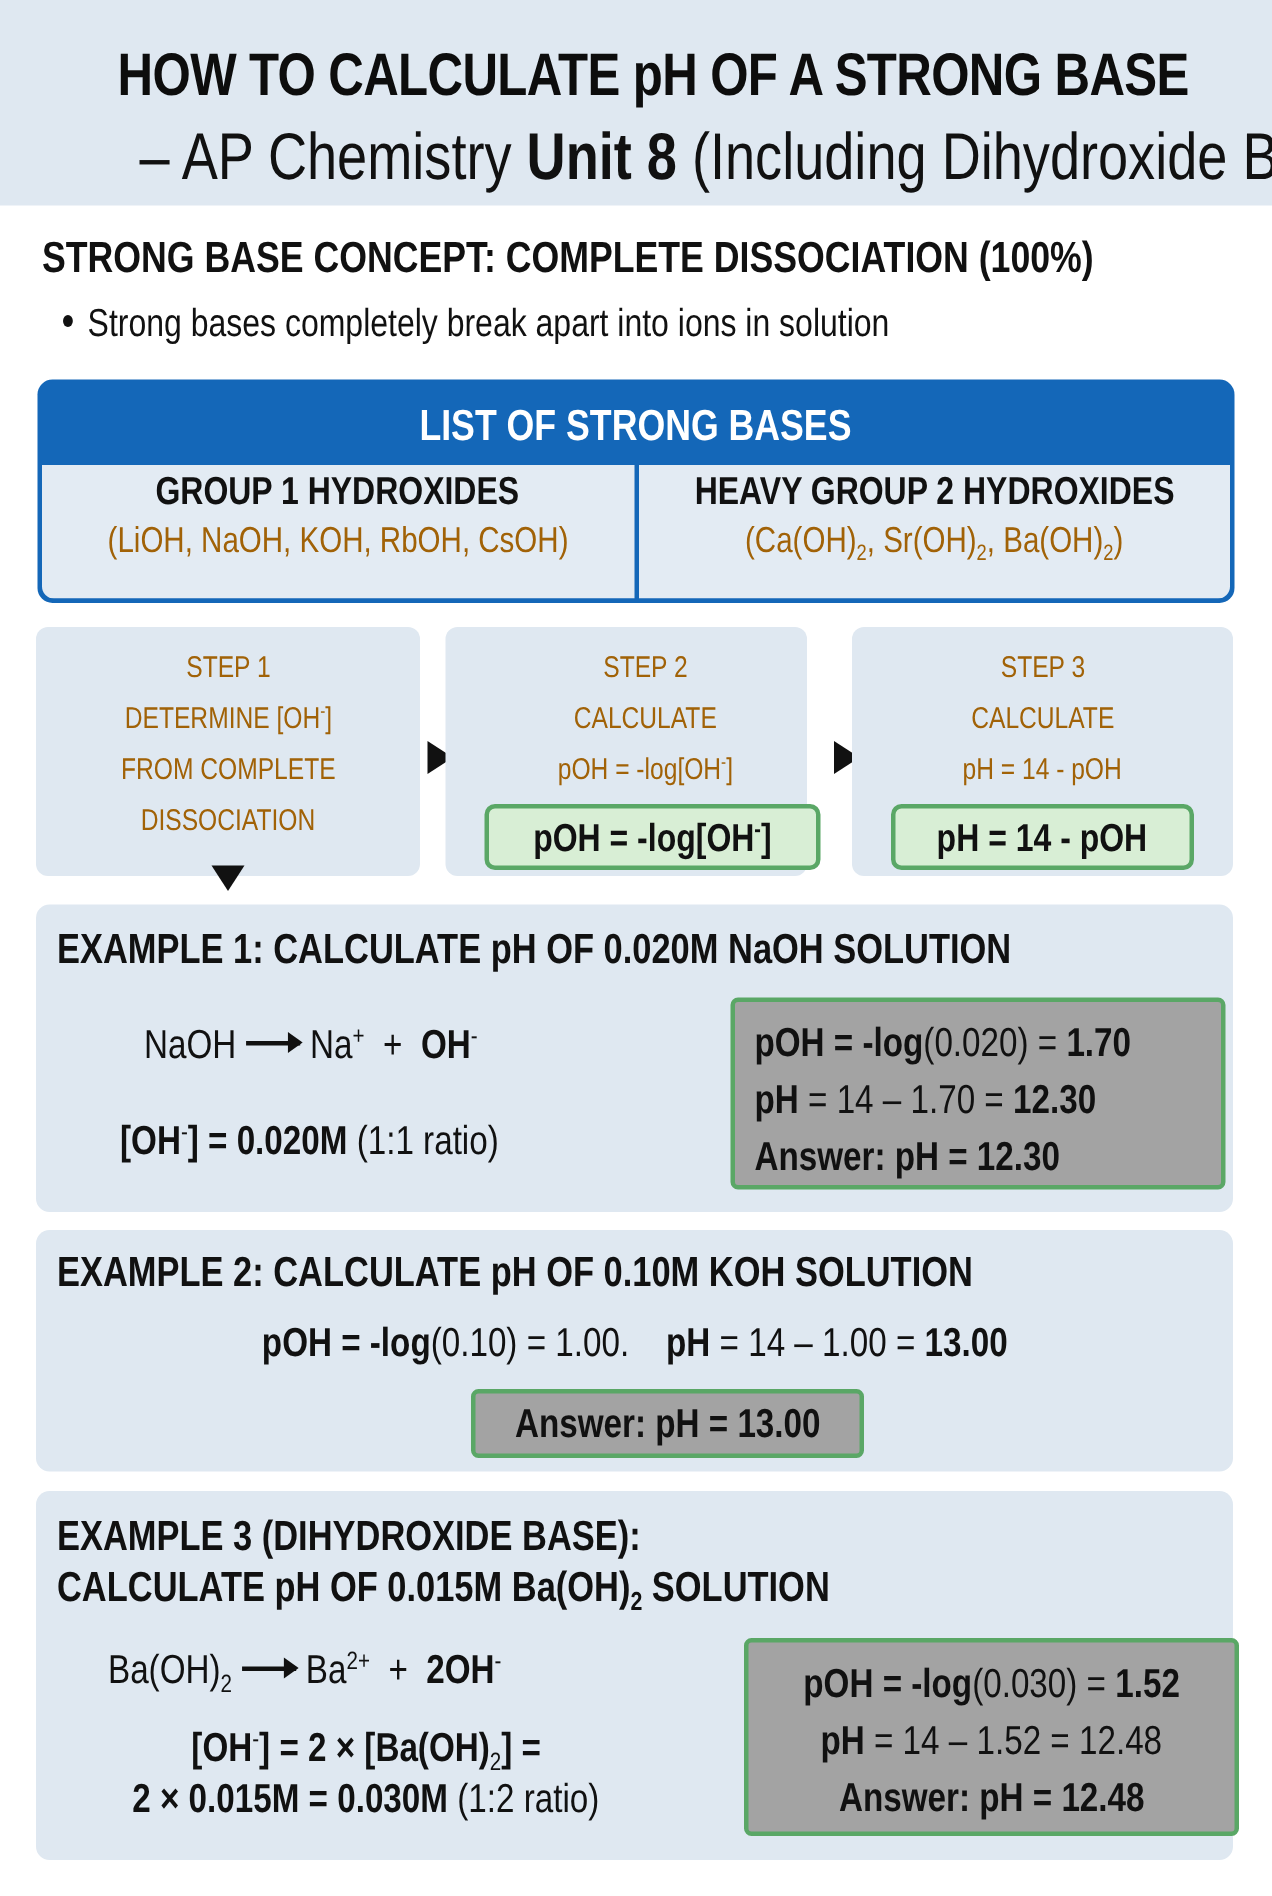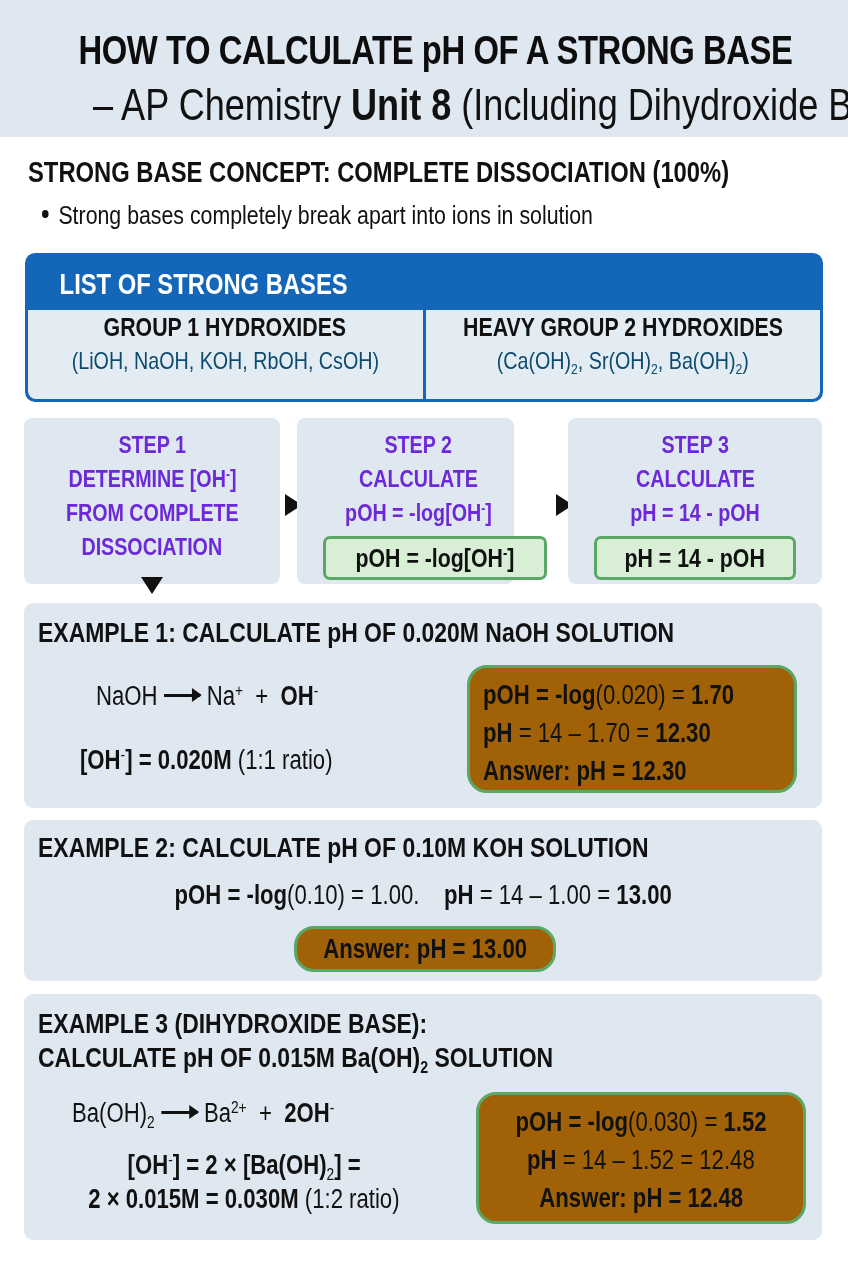--- a/index.html
+++ b/index.html
@@ -15,42 +15,42 @@
   .subtitle { position: absolute; left: 0; right: 0; top: 80px; font-size: 44px; color: #111; }
   .subtitle b { font-weight: bold; }
 
   
   .concept-h { position: absolute; left: 28px; top: 156px; font-size: 29px; font-weight: bold; color: #111; }
   .concept-b { position: absolute; left: 42px; top: 200px; font-size: 26px; color: #111; }
   .bullet { display: inline-block; width: 8px; height: 8px; border-radius: 50%; background: #111; margin-right: 12px; vertical-align: middle; position: relative; top: -3px; }
 
   
   .sb-table { position: absolute; left: 25px; top: 253px; width: 798px; height: 149px; background: #1467b8; border-radius: 10px; padding: 3px; }
-  .sb-head { height: 54px; line-height: 56px; color: #fff; font-size: 29px; font-weight: bold; }
+  .sb-head { height: 54px; line-height: 56px; text-align: center; color: #fff; font-size: 29px; font-weight: bold; }
   .sb-cols { display: flex; height: 89px; background: #1467b8; gap: 3px; border-radius: 0 0 8px 8px; overflow: hidden; }
   .sb-col { flex: 1; background: #e3ebf3; text-align: center; padding-top: 2px; }
   .sb-col .h { font-size: 26px; font-weight: bold; color: #111; }
-  .sb-col .b { font-size: 24px; color: #0c4a6e; margin-top: 4px; }
+  .sb-col .b { font-size: 24px; color: #a16207; margin-top: 4px; }
   sub { font-size: 0.62em; vertical-align: -0.35em; line-height: 0; }
   sup { font-size: 0.62em; vertical-align: 0.55em; line-height: 0; }
 
   
   .step { position: absolute; top: 418px; height: 166px; background: #dfe8f1; border-radius: 8px; text-align: center; }
-  .step .t { font-size: 24px; font-weight: bold; line-height: 34px; color: #6d28d9; }
+  .step .t { font-size: 20px; font-weight: normal; line-height: 34px; color: #a16207; }
   .step1 { left: 24px; width: 256px; padding-top: 10px; }
-  .step2 { left: 297px; width: 217px; padding-top: 10px; padding-left: 26px; }
+  .step2 { left: 297px; width: 241px; padding-top: 10px; padding-left: 26px; }
   .step3 { left: 568px; width: 254px; padding-top: 10px; }
   .formula-box { display: inline-block; margin-top: 6px; padding: 2px 12px; background: #d8eed5; border: 3px solid #5aa766; border-radius: 7px; font-size: 26px; font-weight: bold; line-height: 34px; }
   .arrow-r { position: absolute; width: 0; height: 0; border-top: 11px solid transparent; border-bottom: 11px solid transparent; border-left: 17px solid #111; }
   .arrow-d { position: absolute; width: 0; height: 0; border-left: 11px solid transparent; border-right: 11px solid transparent; border-top: 17px solid #111; }
 
   
   .ex { position: absolute; left: 24px; width: 798px; background: #dfe8f1; border-radius: 9px; }
   .ex-h { position: absolute; left: 14px; font-size: 28px; font-weight: bold; color: #111; }
-  .green { position: absolute; background: #a16207; border: 3px solid #5aa766; border-radius: 20px; }
+  .green { position: absolute; background: #a3a3a3; border: 3px solid #5aa766; border-radius: 5px; margin-left: 20px; }
   .gl { font-size: 27px; line-height: 38px; color: #111; }
   .gl b { font-weight: bold; }
   .eq { position: absolute; font-size: 27px; color: #111; }
   .eq b { font-weight: bold; }
   .rxn-arrow { display: inline-block; width: 44px; height: 3px; background: #111; position: relative; vertical-align: middle; margin: 0 8px; top: -2px; }
   .rxn-arrow::after { content: ""; position: absolute; right: -2px; top: -6px; border-top: 7.5px solid transparent; border-bottom: 7.5px solid transparent; border-left: 12px solid #111; }
 </style>
 </head>
 <body>
 

